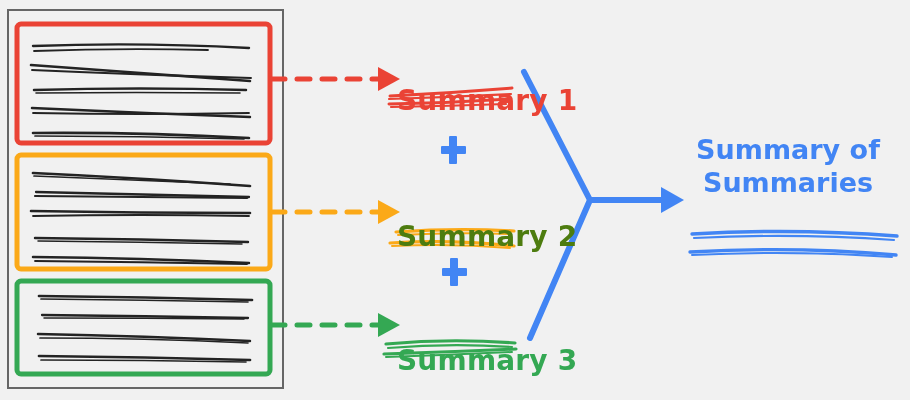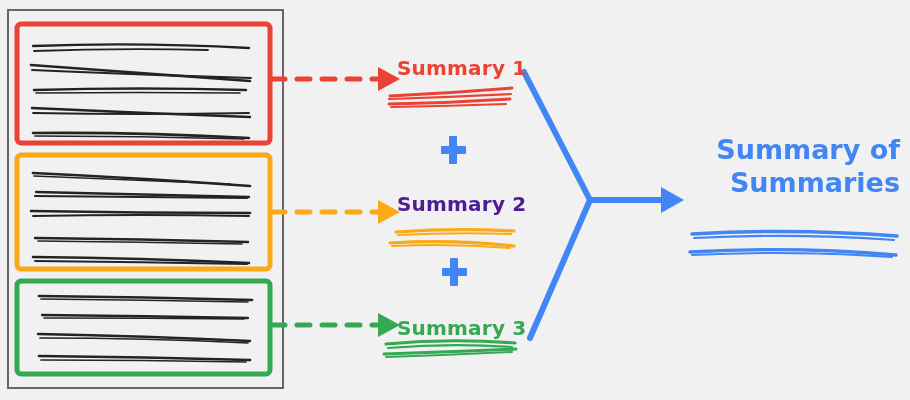--- a/index.html
+++ b/index.html
@@ -31,34 +31,35 @@
     position: absolute;
     left: 0;
     top: 0;
     width: 910px;
     height: 400px;
     pointer-events: none;
   }
   .sum-label {
     position: absolute;
     font-family: "DejaVu Sans", "Liberation Sans", sans-serif;
-    font-size: 20px;
+    font-size: 28px;
     font-weight: 600;
     letter-spacing: 0.2px;
     white-space: nowrap;
+    margin-top: 28px;
   }
   #summary-1-label { left: 397px; top: 56px; color: #EA4335; }
-  #summary-2-label { left: 397px; top: 192px; color: #4c1d95; }
+  #summary-2-label { left: 397px; top: 192px; color: #4d7c0f; }
   #summary-3-label { left: 397px; top: 316px; color: #34A853; }
   #final-label {
     position: absolute;
     left: 676px;
     top: 134px;
     width: 224px;
-    text-align: right;
+    text-align: center;
     color: #4285F4;
     font-family: "DejaVu Sans", "Liberation Sans", sans-serif;
     font-size: 27px;
     font-weight: 600;
     line-height: 1.22;
     white-space: pre-line;
   }
 </style>
 </head>
 <body>

